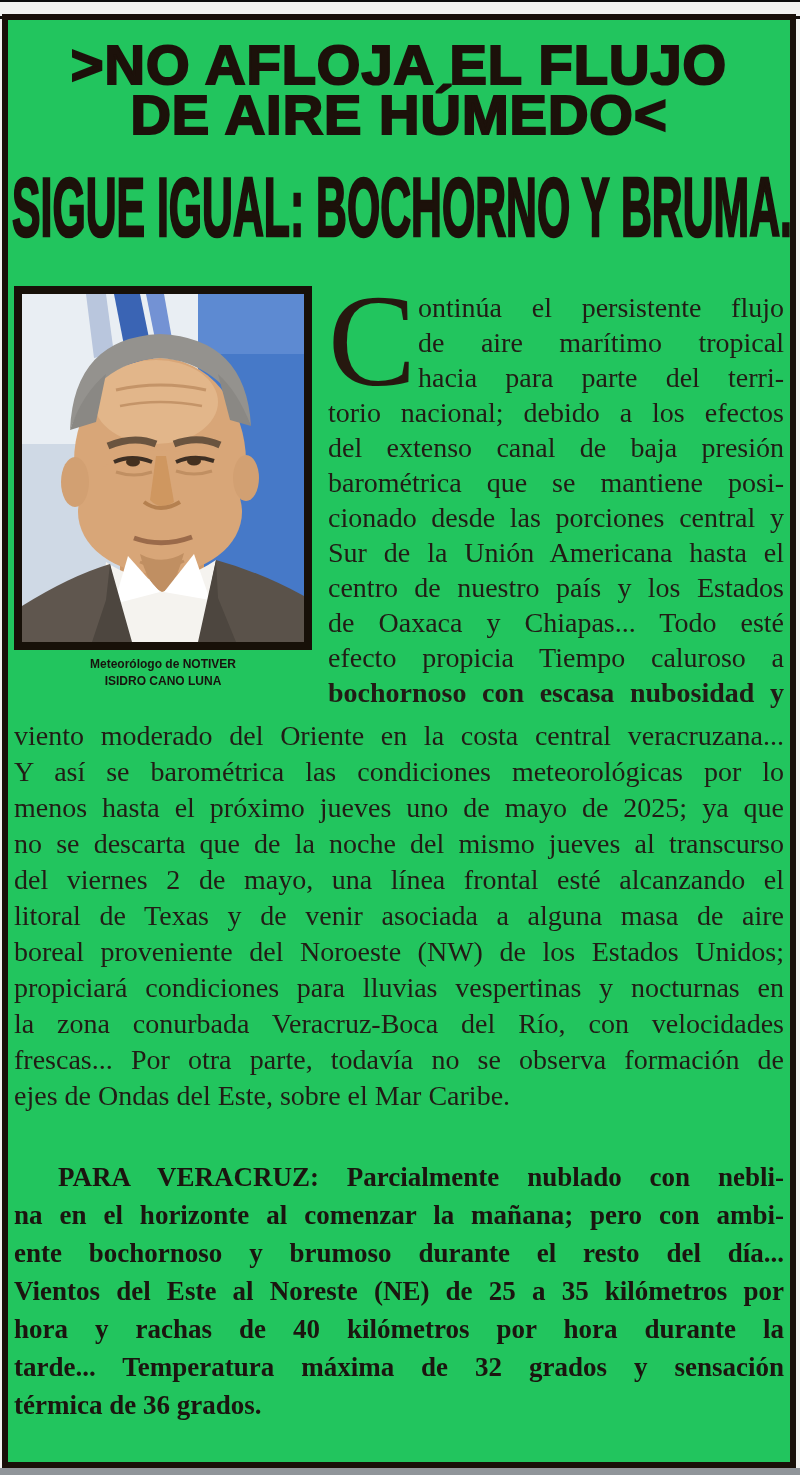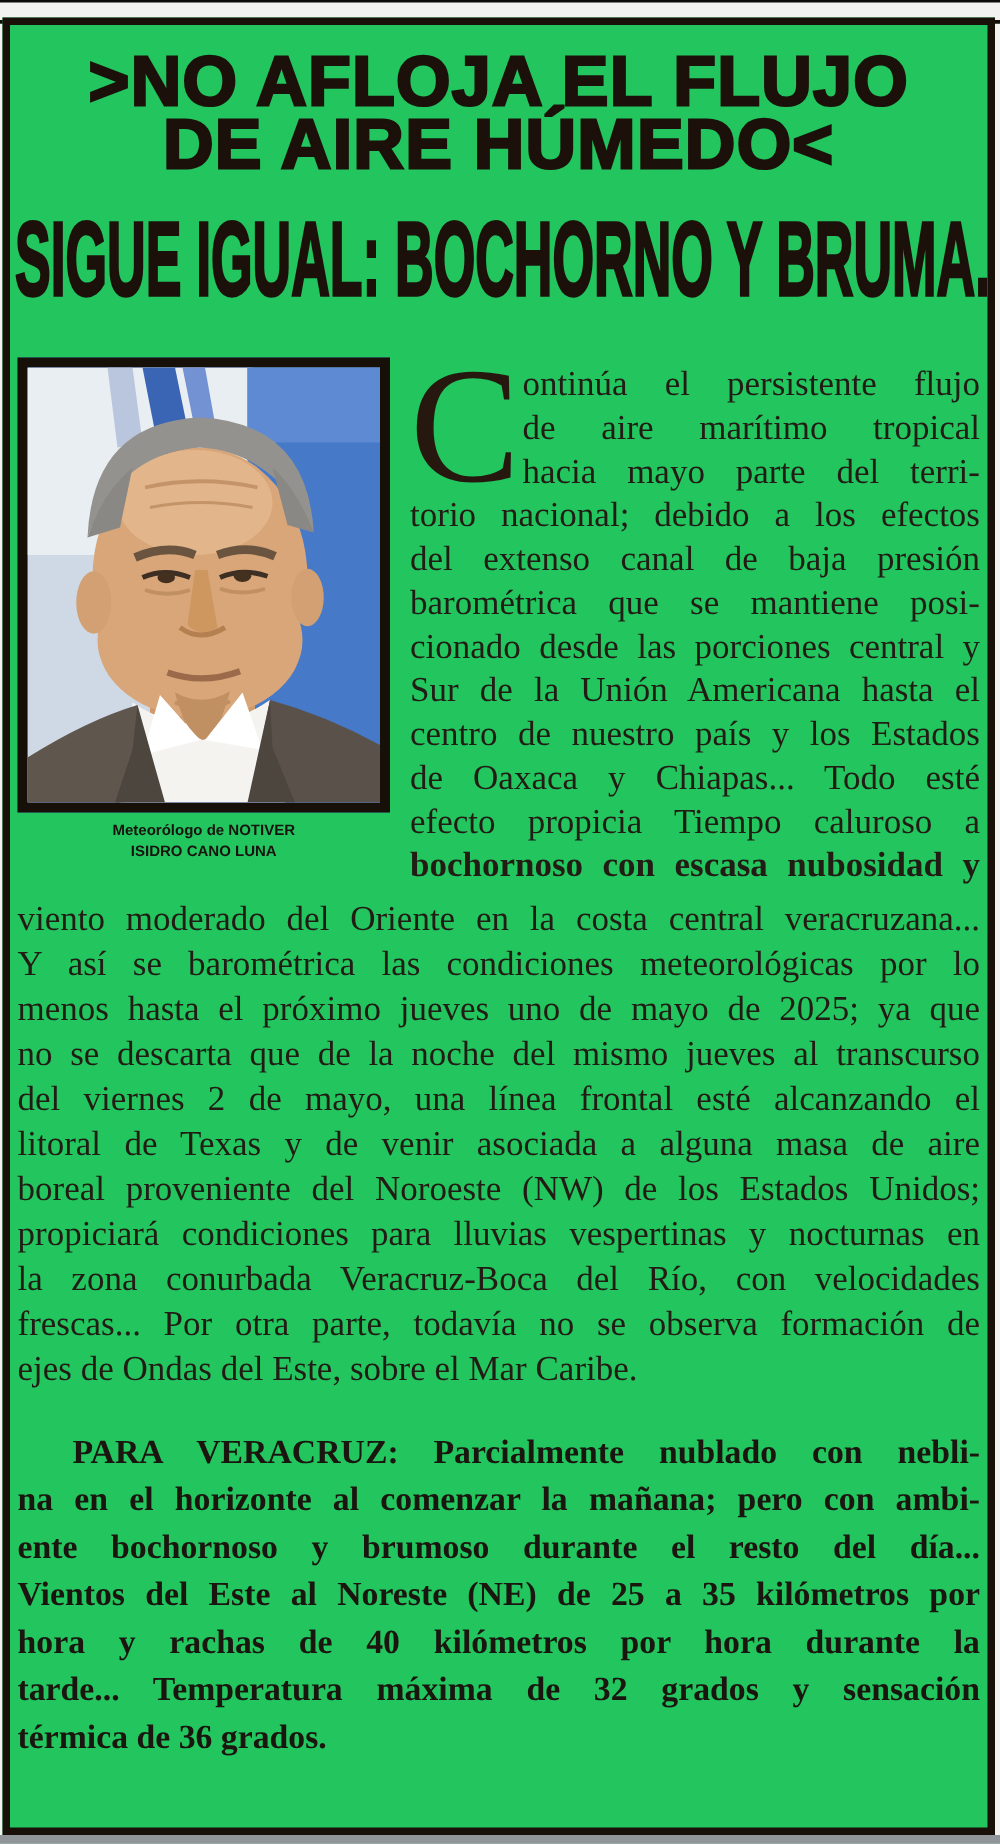--- a/index.html
+++ b/index.html
@@ -67,21 +67,21 @@
   
   .tline { text-align:justify; text-align-last:justify; text-justify:inter-word; white-space:normal; }
   .justify-all .tline:last-child { text-align-last:justify;font-weight:bold; }
   .normal-last .tline:last-child { text-align-last:left; }
 
   .full-text {
     margin-top:8px; padding:0 2px;
     font-size:28px; line-height:36px; color:#221c15;
   }
   .forecast {
-    margin-top:28px; padding:0 2px;
+    margin-top:44px; padding:0 2px;
     font-weight:bold; font-size:27px; line-height:38px; color:#1b150f;
   }
   .forecast .tline:first-child { text-indent:44px; }
 </style>
 </head>
 <body>
 
 <div class="strip"></div>
 
 <div class="page">
@@ -156,21 +156,21 @@
       <div class="caption">
         <div>Meteorólogo de NOTIVER</div>
         <div>ISIDRO CANO LUNA</div>
       </div>
     </div>
 
     <div class="col-text justify-all">
       <span class="dropcap">C</span>
     <div class="tline">ontinúa el persistente flujo</div>
         <div class="tline">de aire marítimo tropical</div>
-        <div class="tline">hacia mayo parte del terri-</div>
+        <div class="tline">hacia para parte del terri-</div>
         <div class="tline">torio nacional; debido a los efectos</div>
         <div class="tline">del extenso canal de baja presión</div>
         <div class="tline">barométrica que se mantiene posi-</div>
         <div class="tline">cionado desde las porciones central y</div>
         <div class="tline">Sur de la Unión Americana hasta el</div>
         <div class="tline">centro de nuestro país y los Estados</div>
         <div class="tline">de Oaxaca y Chiapas... Todo esté</div>
         <div class="tline">efecto propicia Tiempo caluroso a</div>
         <div class="tline">bochornoso con escasa nubosidad y</div>
       </div>

